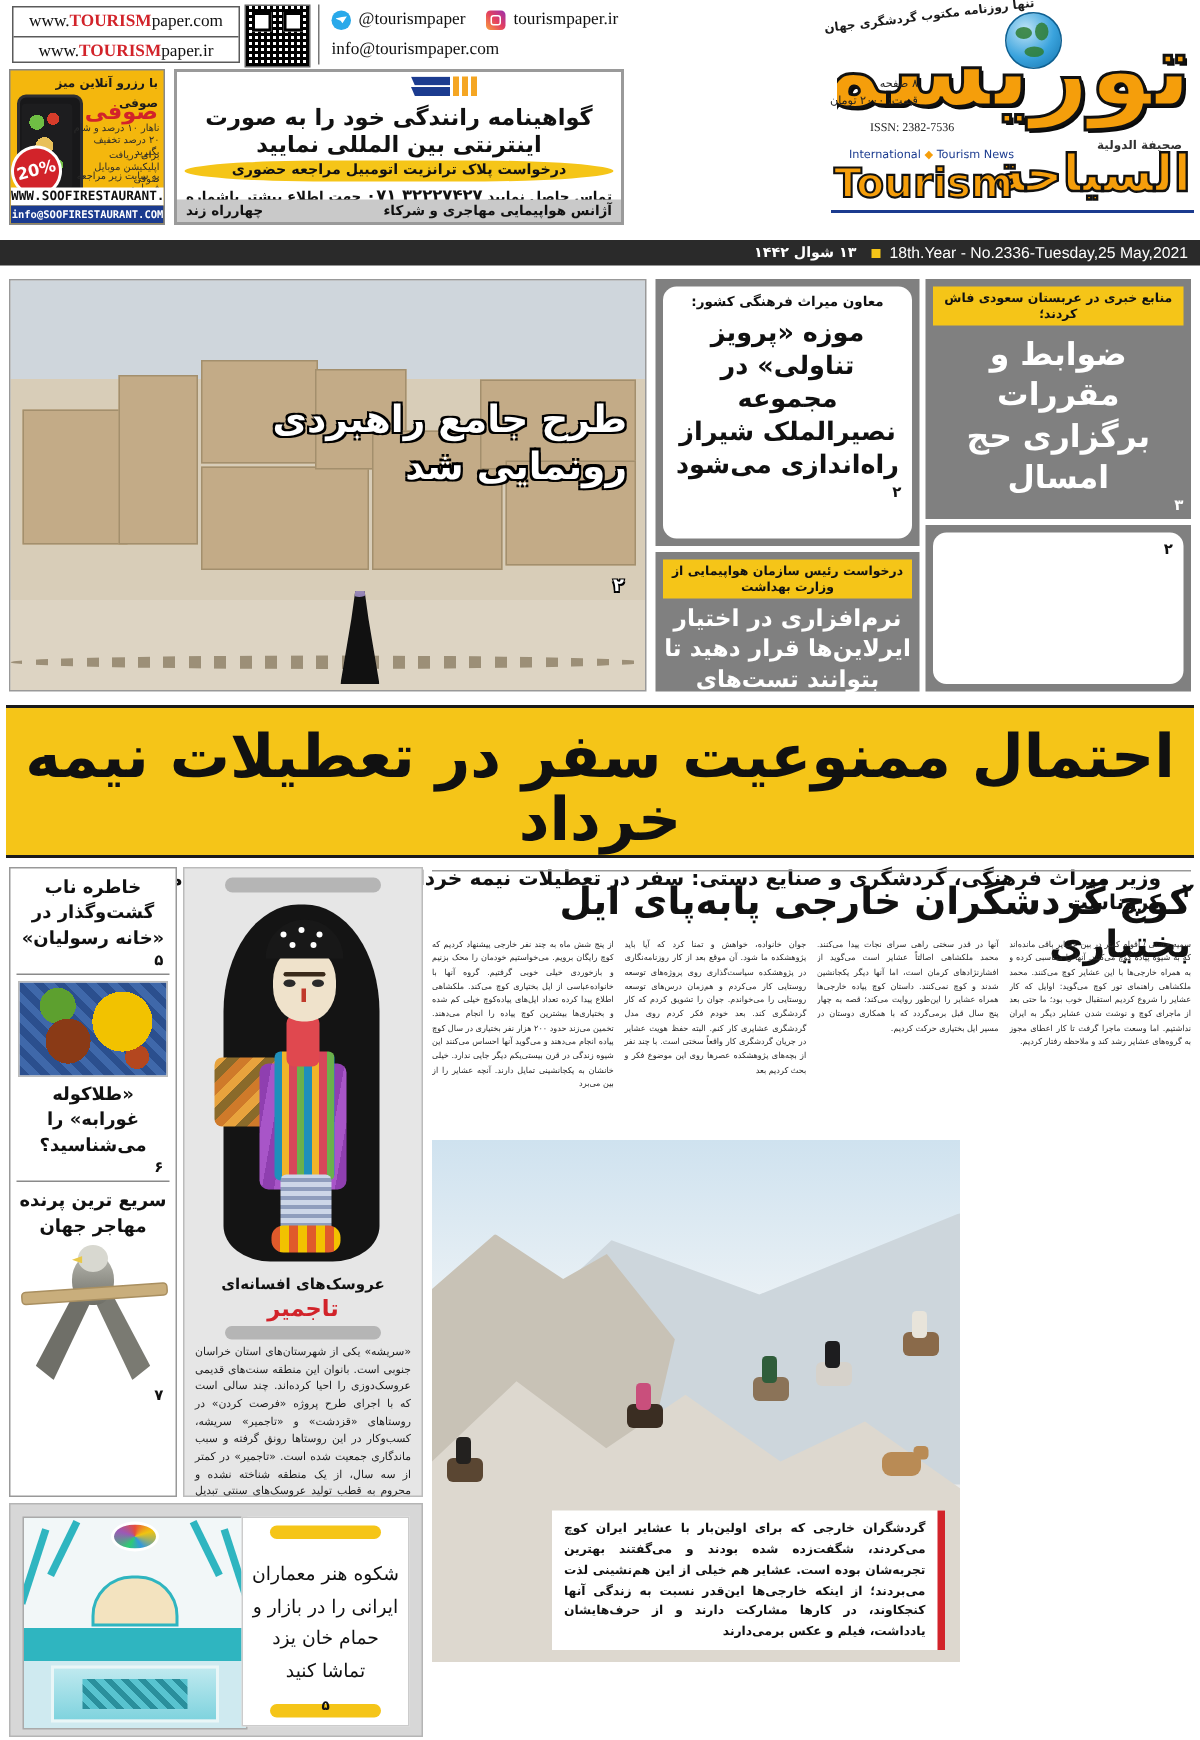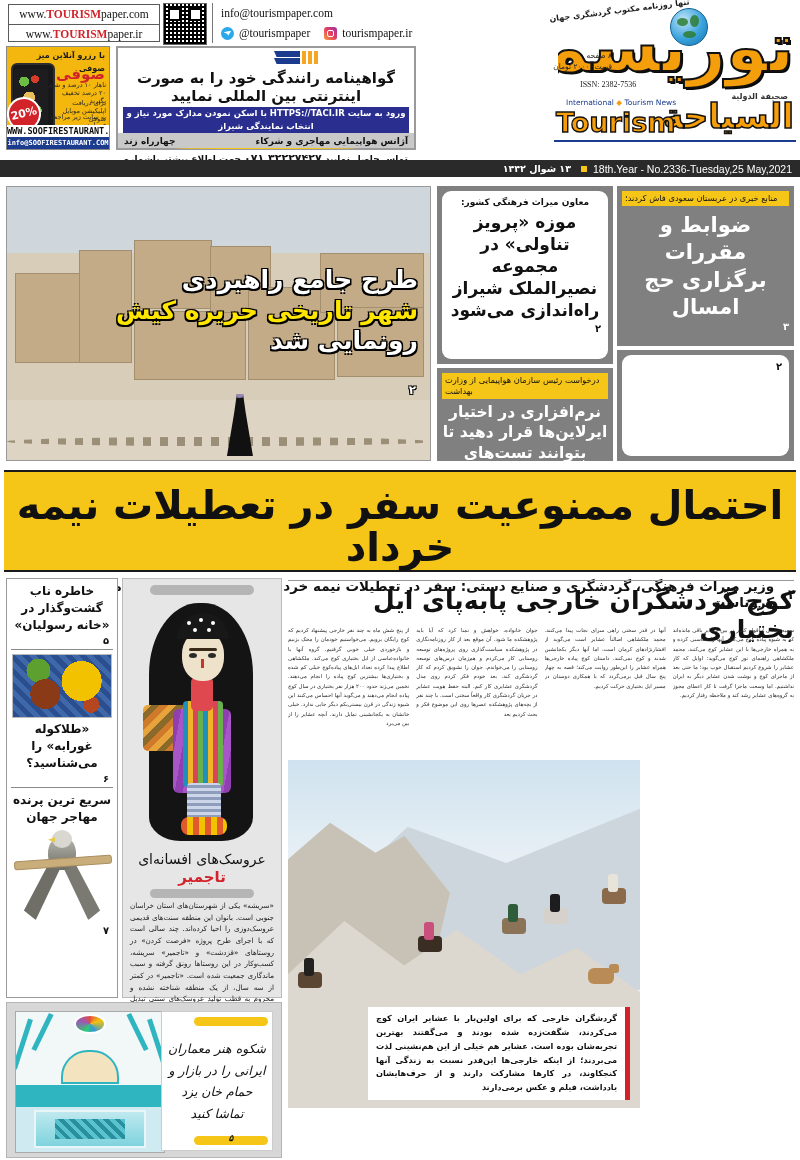--- a/index.html
+++ b/index.html
@@ -154,22 +154,22 @@
   .ph-page{position:absolute;right:14px;top:196px;color:#fff;font-size:12px;font-weight:bold;
     text-shadow:1px 1px 0 #000,-1px 1px 0 #000,1px -1px 0 #000,-1px -1px 0 #000;}
 
   .col-mid{position:absolute;left:437px;top:4px;width:176px;height:275px;}
   .col-right{position:absolute;left:617px;top:4px;width:177px;height:275px;}
 
   .card-grey{background:#808080;padding:5px;box-sizing:border-box;position:relative;}
   .card-white{background:#fff;border-radius:9px;padding:6px 7px;box-sizing:border-box;
     text-align:center;position:relative;height:100%;}
   .kicker-plain{font-size:9px;font-weight:bold;color:#111;margin-bottom:4px;text-align:center;}
-  .kicker-yellow{background:#f5c518;color:#111;font-size:8.3px;font-weight:normal;
-    padding:2px 3px;text-align:left;line-height:11px;display:block;}
+  .kicker-yellow{background:#f5c518;color:#111;font-size:8.3px;font-weight:bold;
+    padding:2px 3px;text-align:center;line-height:11px;display:block;}
   .hl-dark{font-size:17px;font-weight:bold;color:#111;line-height:1.3;text-align:center;}
   .hl-white{font-size:15.5px;font-weight:bold;color:#fff;line-height:1.32;text-align:center;}
   .hl-white-big{font-size:21px;font-weight:bold;color:#fff;line-height:1.3;text-align:center;}
   .pg{font-size:10px;font-weight:bold;}
   .pg.dark{color:#111;}
   .pg.light{color:#fff;}
 
   .box-a{position:absolute;left:0;top:0;width:176px;height:178px;}
   .box-b{position:absolute;left:0;top:182px;width:176px;height:93px;}
   .box-c{position:absolute;left:0;top:0;width:177px;height:160px;}
@@ -241,21 +241,21 @@
       repeating-linear-gradient(90deg,#1f8fbb 0 5px,#f0b429 5px 10px,#d6455a 10px 15px,#6ab04c 15px 20px);}
   .sleeve{position:absolute;left:16px;top:108px;width:44px;height:46px;border-radius:5px;
     background:repeating-linear-gradient(135deg,#e8a33d 0 6px,#8a6a2a 6px 12px,#cf7a2a 12px 18px);}
   .skirt{position:absolute;left:46px;top:112px;width:58px;height:84px;border-radius:6px;
     background:repeating-linear-gradient(100deg,#8f3fb0 0 8px,#a855c8 8px 16px);}
   .legs{position:absolute;left:60px;top:186px;width:34px;height:38px;
     background:repeating-linear-gradient(0deg,#cdd6e8 0 3px,#8f9dbd 3px 6px);border-radius:4px;}
   .shoes{position:absolute;left:54px;top:220px;width:46px;height:18px;border-radius:8px;
     background:repeating-linear-gradient(90deg,#e05a2b 0 6px,#f2c200 6px 12px);}
   .doll-cap{text-align:center;margin-top:2px;}
-  .doll-cap .c1{font-size:14px;font-weight:normal;color:#111;}
+  .doll-cap .c1{font-size:10px;font-weight:bold;color:#111;}
   .doll-cap .c2{font-size:15px;font-weight:bold;color:#d2232a;margin-top:1px;}
   .doll-bar2{width:104px;height:9px;background:#b5b5b5;border-radius:5px;margin:3px auto 2px;}
   .doll-body{font-size:7.2px;line-height:1.62;color:#1b1b1b;text-align:justify;padding:0 3px;}
 
   
   .hammam{position:absolute;left:6px;top:424px;width:276px;height:156px;background:#d7d7d7;
     border:1px solid #b5b5b5;box-sizing:border-box;padding:5px;}
   .hammam-img{position:absolute;left:8px;top:8px;width:148px;height:140px;overflow:hidden;
     border:1px solid #aaa;background:linear-gradient(#eef6f7 0 40%,#cfeaf0 40% 100%);}
   .hm-vault{position:absolute;left:0;top:0;width:100%;height:52%;background:#f2f7f8;}
@@ -269,21 +269,21 @@
     border:2px solid #fff;}
   .hm-arch{position:absolute;left:50%;top:38px;transform:translateX(-50%);width:54px;height:30px;
     border-radius:27px 27px 0 0;background:#f3e3bf;border:2px solid #2fb5c0;}
   .hm-wall{position:absolute;left:0;right:0;top:52%;height:16%;background:#2fb5c0;}
   .hm-pool{position:absolute;left:12%;right:12%;bottom:4px;top:70%;background:linear-gradient(#bfe9ef,#7fd3de);
     border:2px solid #e9f6f7;}
   .hm-pool::after{content:"";position:absolute;left:18%;right:18%;top:22%;bottom:22%;
     background:repeating-linear-gradient(45deg,#2a8f9c 0 4px,#58c3cf 4px 8px);}
   .hammam-txt{position:absolute;right:8px;top:8px;width:112px;height:140px;background:#fff;
     border:1px solid #ccc;box-sizing:border-box;display:flex;flex-direction:column;
-    align-items:flex-start;justify-content:space-between;padding:5px 4px;font-style:italic;}
+    align-items:center;justify-content:space-between;padding:5px 4px;}
   .hm-pill{width:74px;height:9px;background:#f5c518;border-radius:5px;}
   .hm-pill.b{position:relative;}
   .hm-pill.b span{position:absolute;left:0;right:0;top:-3px;text-align:center;font-size:9px;font-weight:bold;color:#111;}
   .hammam-txt .lines{font-size:12.5px;font-weight:500;color:#111;text-align:center;line-height:1.72;}
 
   
   .article{position:absolute;left:288px;top:0;width:506px;height:582px;}
   .art-rule{position:absolute;left:0;right:0;top:2px;height:1px;background:#999;}
   .art-title{position:absolute;right:0;top:8px;width:100%;text-align:right;
     font-size:25px;font-weight:bold;color:#111;}
@@ -320,27 +320,27 @@
 
       <div class="url-box">
         <div class="url-line">www.<span class="red">TOURISM</span>paper.com</div>
         <div class="url-line">www.<span class="red">TOURISM</span>paper.ir</div>
       </div>
 
       <div class="qr"></div>
 
       <div class="social">
         <div class="soc-row">
-          <span class="mail-txt">info@tourismpaper.com</span>
-        </div>
-        <div class="soc-row">
           <span class="soc-icn tg"></span>
           <span class="soc-txt">@tourismpaper</span>
           <span class="soc-icn ig"></span>
           <span class="soc-txt">tourismpaper.ir</span>
+        </div>
+        <div class="soc-row">
+          <span class="mail-txt">info@tourismpaper.com</span>
         </div>
       </div>
 
       <div class="ad-rest">
         <div class="ad-top">با رزرو آنلاین میز صوفی</div>
         <div class="phone"></div>
         <div class="food"></div>
         <div class="badge">20%</div>
         <div class="logo-fa">صوفی</div>
         <div class="ln" style="top:34px;">ناهار ۱۰ درصد و شام ۲۰ درصد تخفیف بگیرید</div>
@@ -352,21 +352,20 @@
 
       <div class="ad-drive">
         <div class="flag">
             <i></i>
             <i></i>
             <i></i>
             <i></i>
             <i></i>
           </div>
         <div class="l1">گواهینامه رانندگی خود را به صورت اینترنتی بین المللی نمایید</div>
-        <div class="l2">ورود به سایت HTTPS://TACI.IR با اسکن نمودن مدارک مورد نیاز و انتخاب نمایندگی شیراز</div>
         <div class="l3">درخواست پلاک ترانزیت اتومبیل مراجعه حضوری</div>
         <div class="l4">
           <span>تماس حاصل نمایید</span>
           <span class="num">۰۷۱ ۳۲۲۲۷۴۲۷</span>
           <span>جهت اطلاع بیشتر باشماره</span>
         </div>
         <div class="foot">
           <span>آژانس هواپیمایی مهاجری و شرکاء</span>
           <span>چهارراه زند</span>
         </div>
@@ -415,21 +414,20 @@
         <b style="left:30%;top:44%;width:26%;height:40%;"></b>
         <b style="left:48%;top:6%;width:14%;height:38%;"></b>
         <b style="left:57%;top:30%;width:20%;height:54%;"></b>
         <b style="left:74%;top:10%;width:24%;height:34%;"></b>
         <b style="left:78%;top:42%;width:20%;height:40%;"></b>
       </div>
       <div class="ground"></div>
       <div class="lady"></div>
       <div class="ph-headline">
         <div class="w">طرح جامع راهبردی</div>
-        <div class="y">شهر تاریخی حریره کیش</div>
         <div class="w">رونمایی شد</div>
       </div>
       <div class="ph-page">۲</div>
     </div>
 
     <div class="col-mid">
       <div class="box-a card-grey">
         <div class="card-white">
           <div class="kicker-plain">معاون میراث فرهنگی کشور:</div>
           <div class="hl-dark">موزه «پرویز تناولی» در مجموعه نصیرالملک شیراز راه‌اندازی می‌شود</div>

